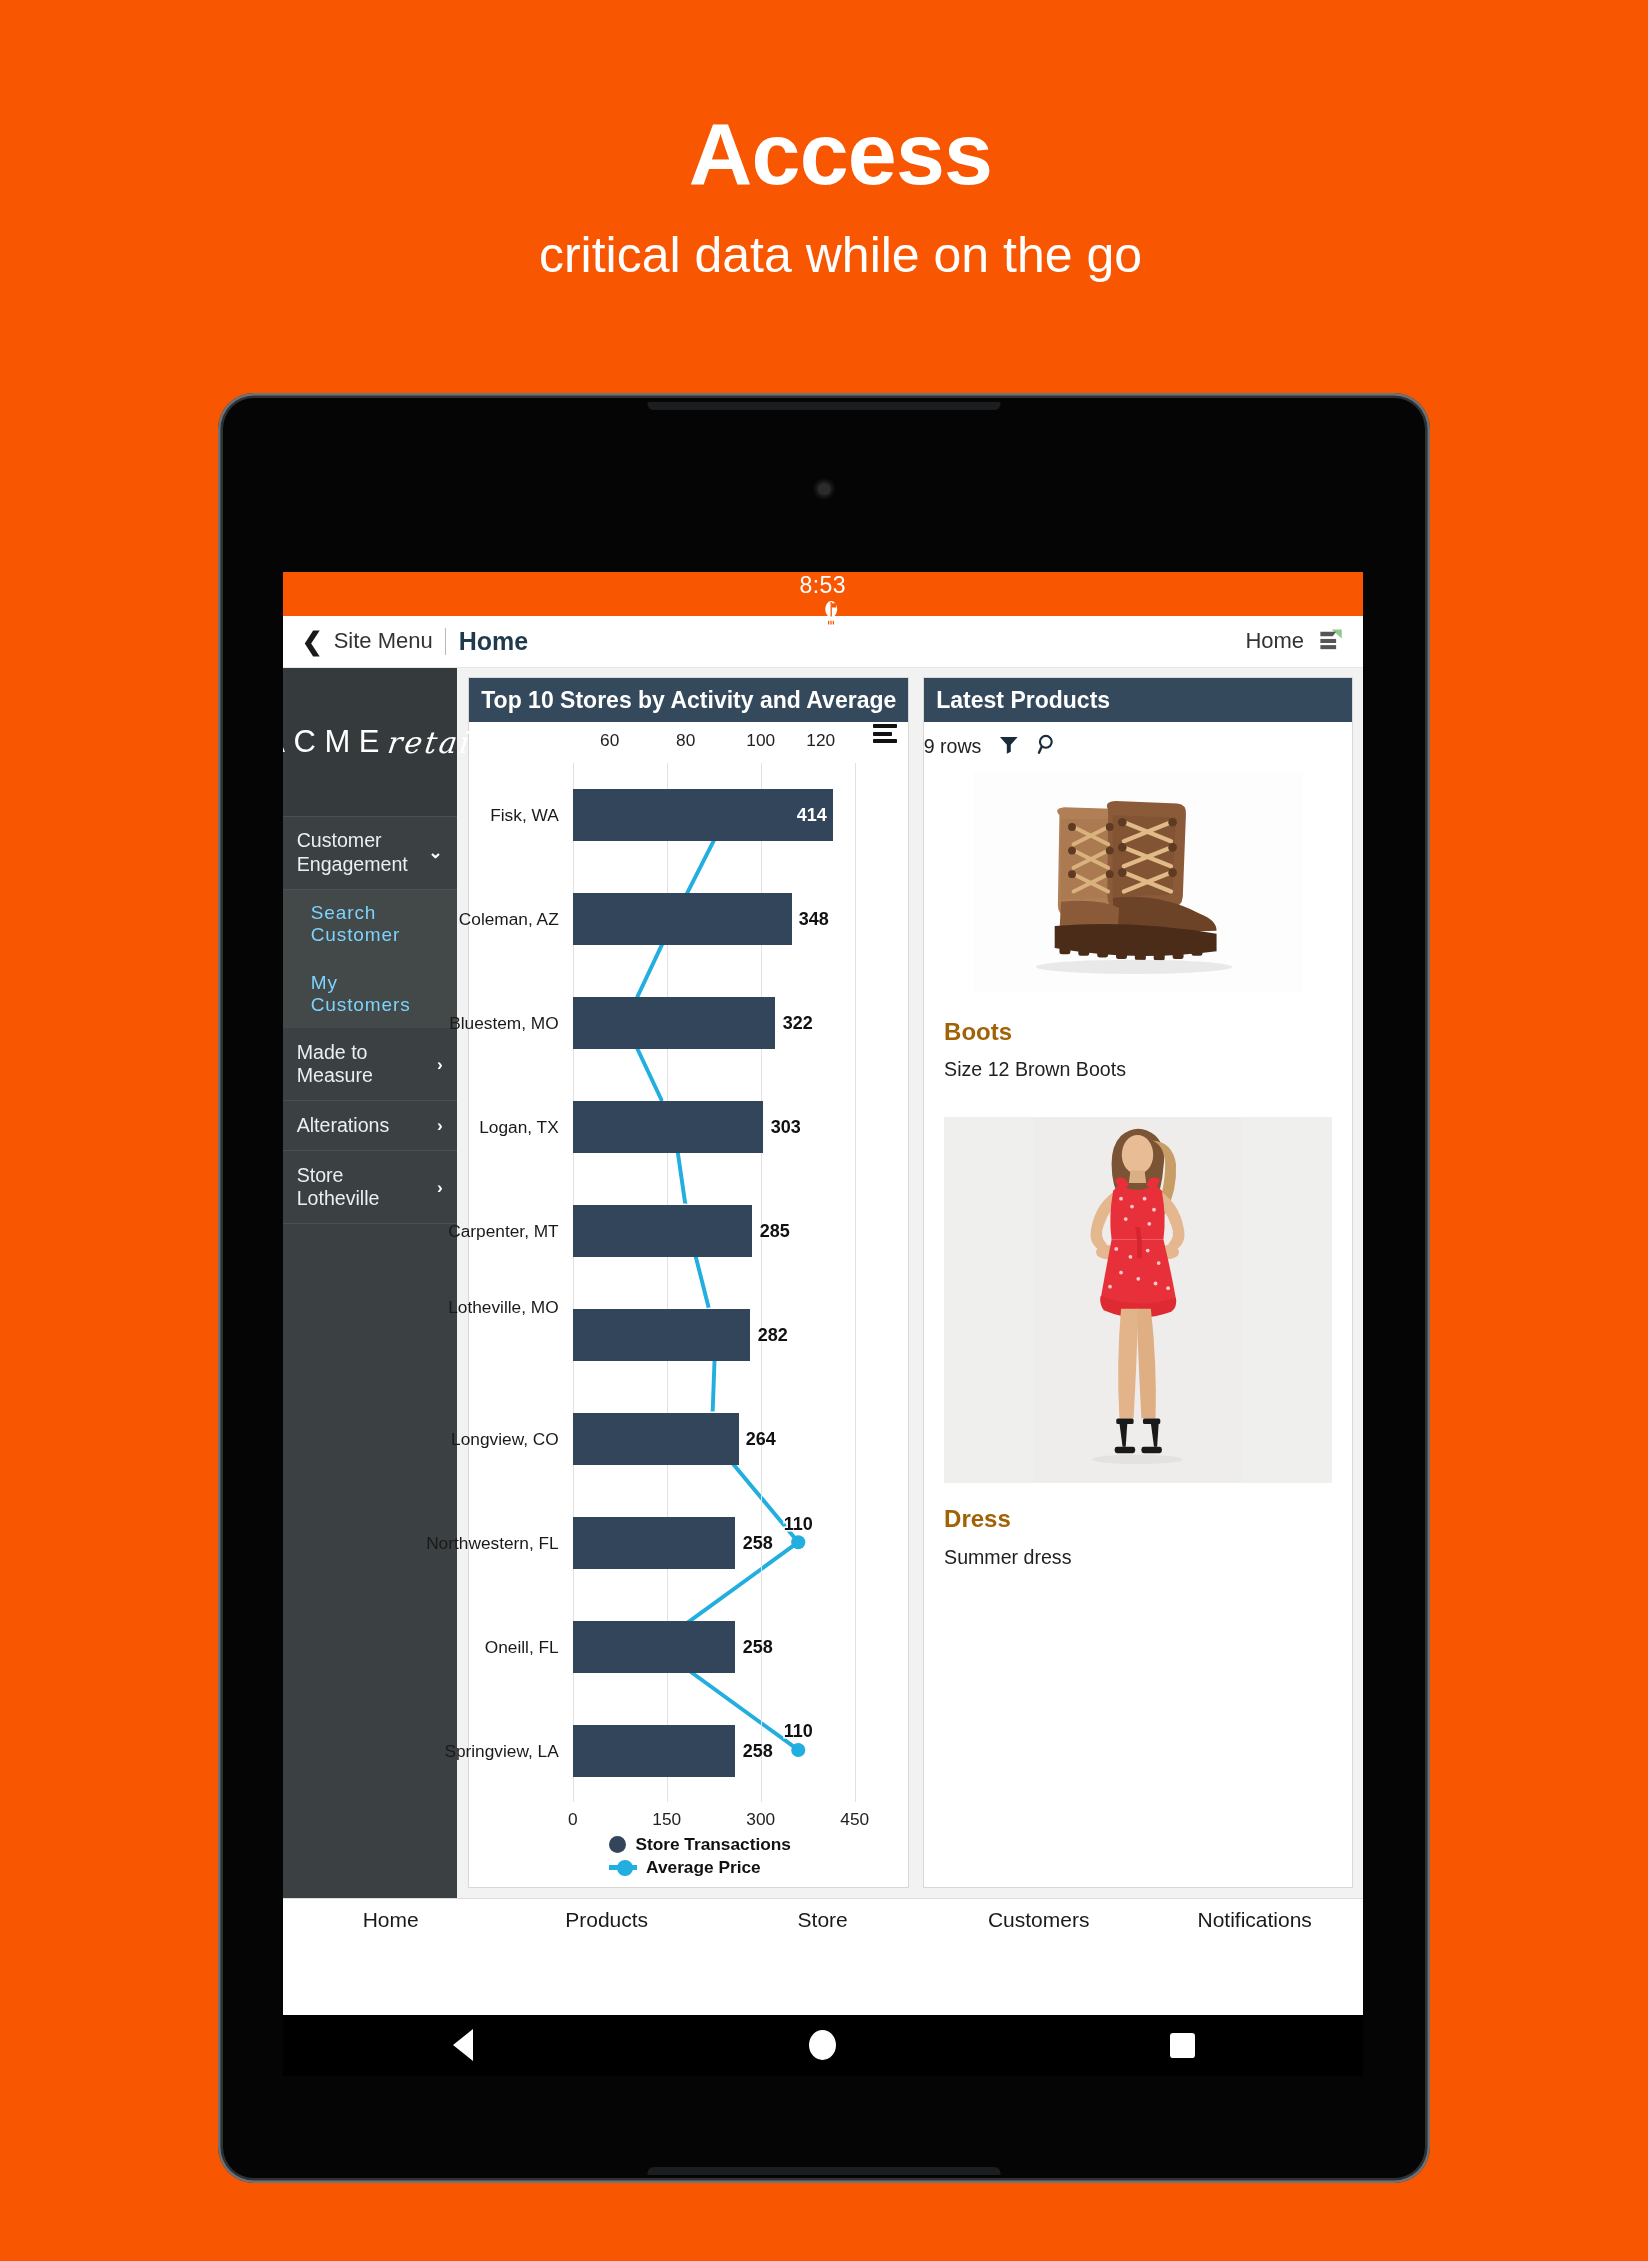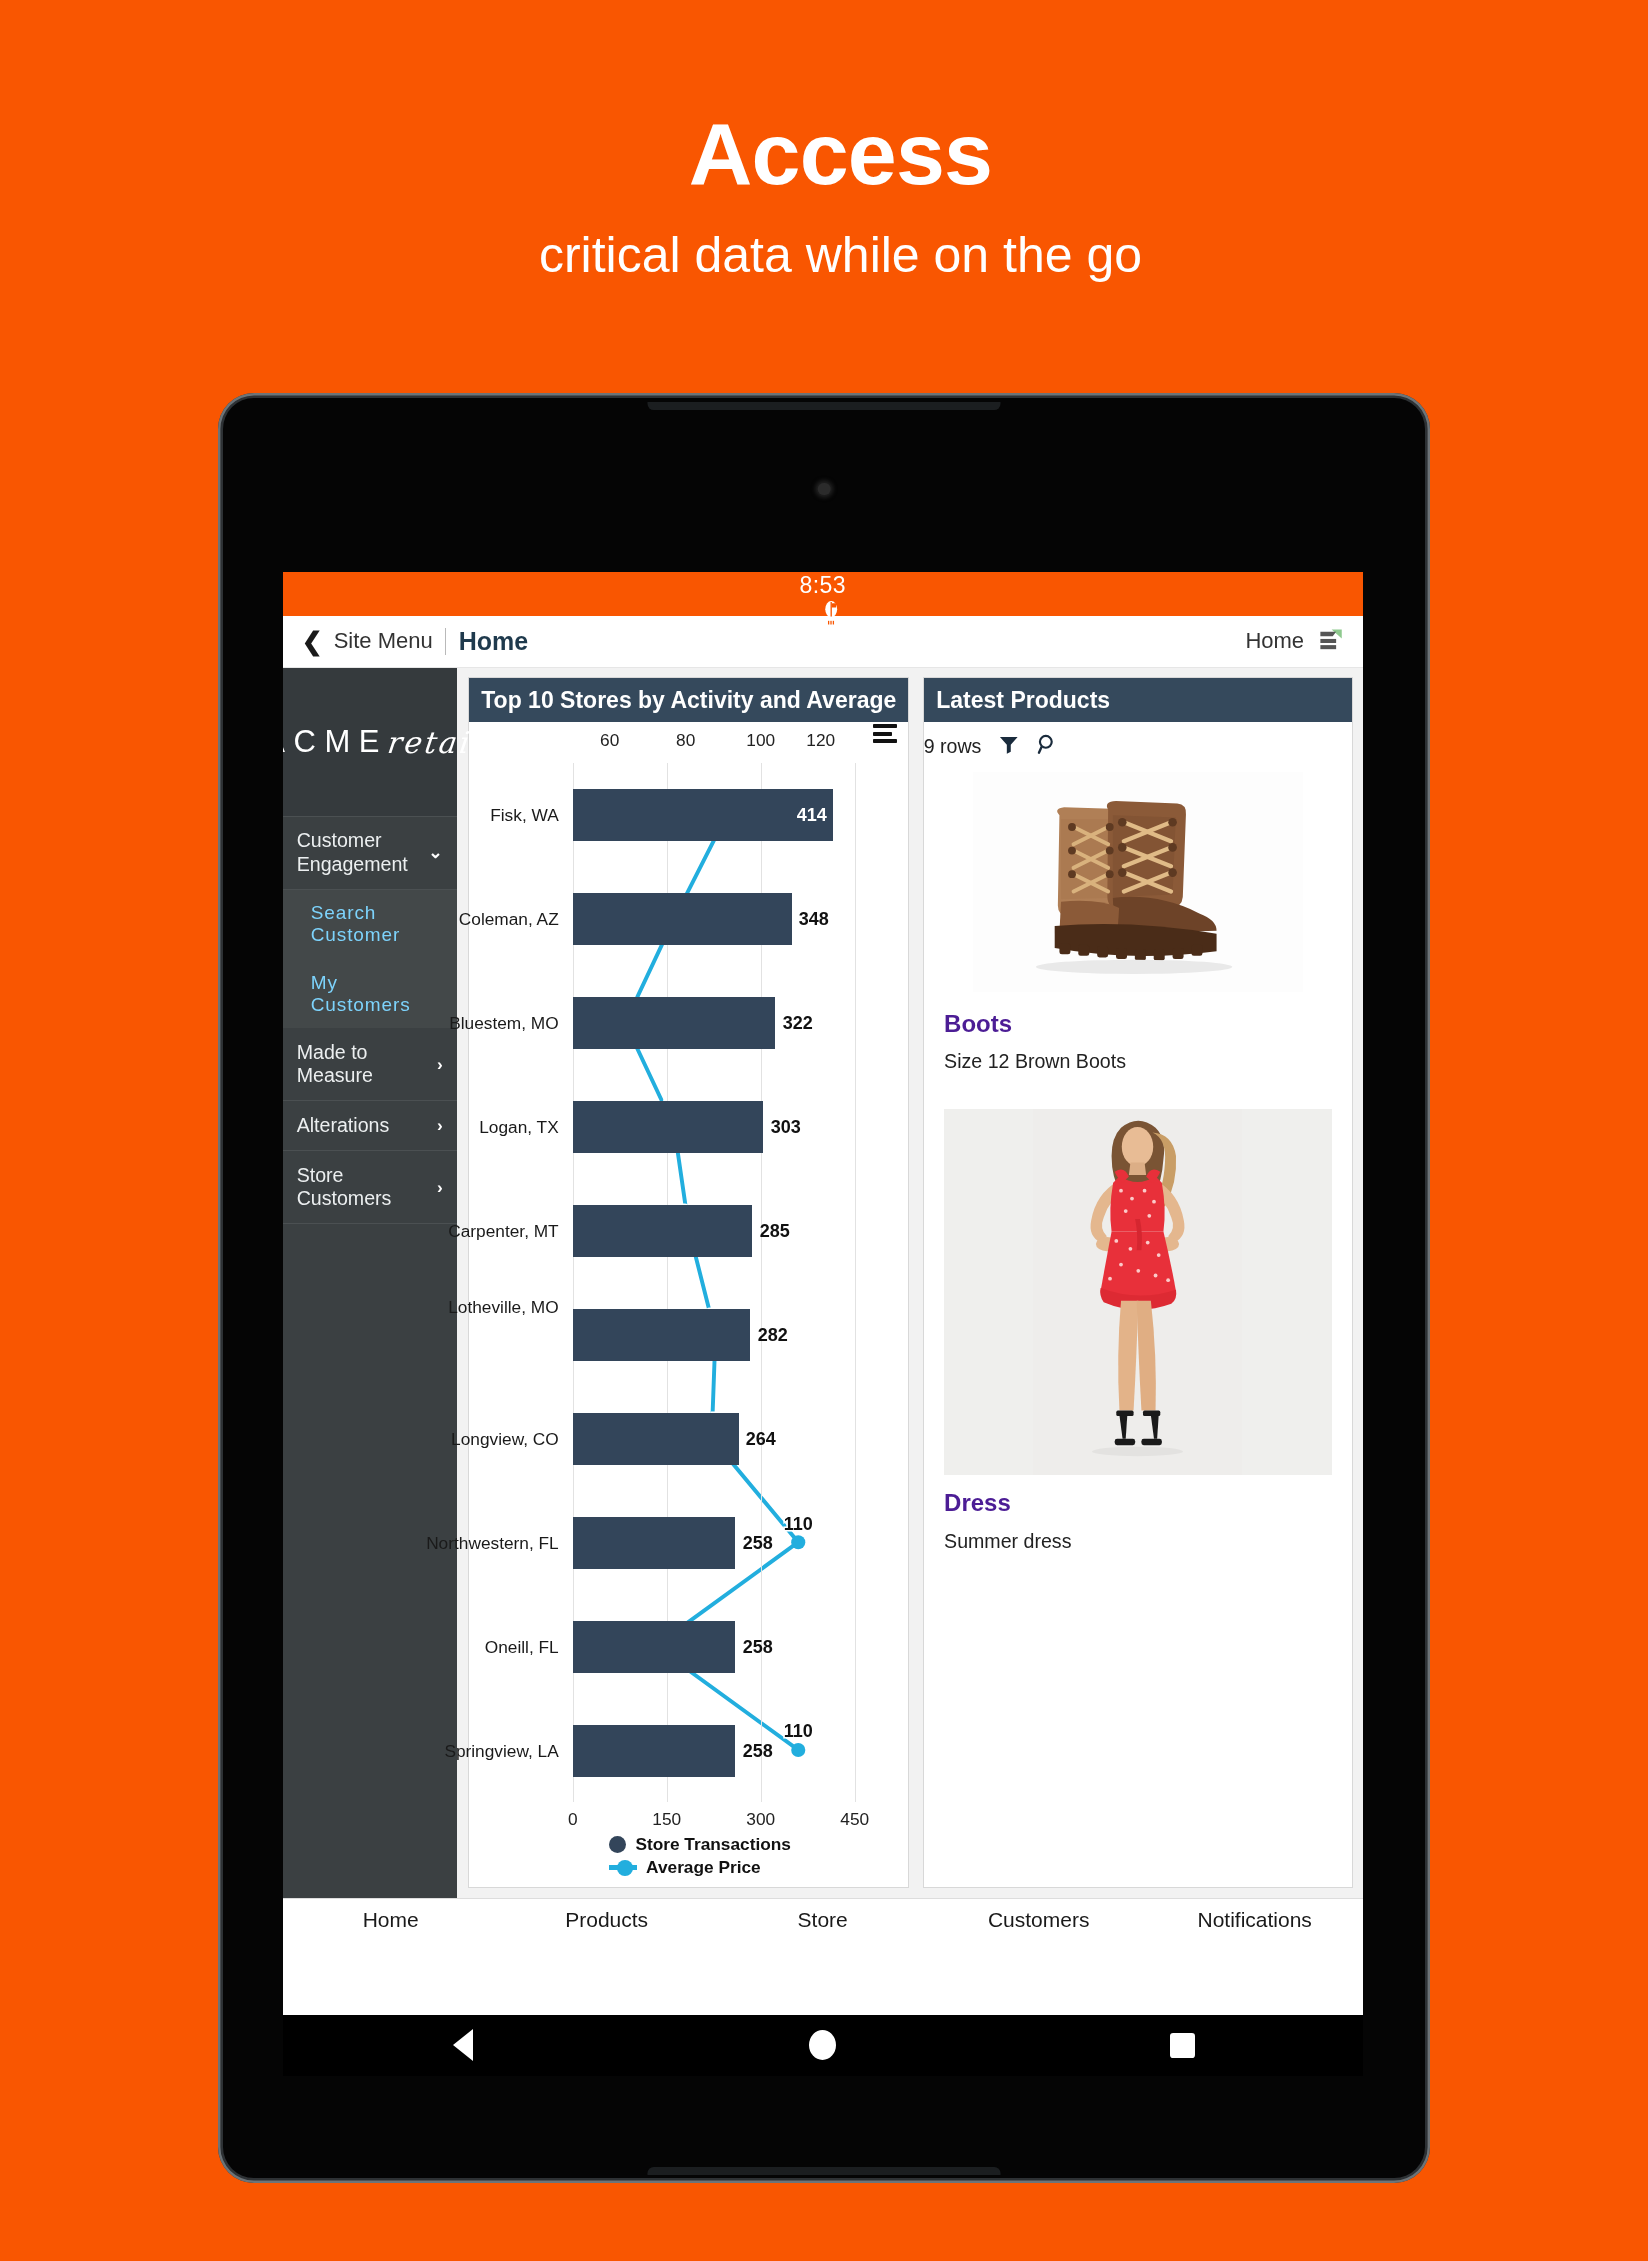--- a/index.html
+++ b/index.html
@@ -107,21 +107,21 @@
   .line-cy { width:28px; height:4.7px; background:#22aede; position:relative; }
   .line-cy::after { content:""; position:absolute; left:8.6px; top:-5.5px; width:15.7px; height:15.7px;
                     border-radius:50%; background:#22aede; }
 
   
   #prod-toolbar { display:flex; align-items:center; justify-content:flex-start;
                   gap:15.7px; padding:11px 17.3px 7.9px 0; }
   #rows-count { font-size:19.6px; color:#222; }
   .prod-block { padding:0 20.4px; }
   .prod-img { width:100%; background:#fff; display:flex; align-items:center; justify-content:center; }
-  .prod-name { font-size:24px; font-weight:700; color:#4c1d95; margin-top:14px; }
+  .prod-name { font-size:24px; font-weight:700; color:#a16207; margin-top:22px; }
   .prod-desc { font-size:19.6px; color:#222; margin-top:12.6px; }
 
   
   #tabbar { height:44px; background:#fff; border-top:0.8px solid #ddd;
             display:flex; align-items:center; }
   .tab { flex:1; text-align:center; font-size:21px; color:#1a1a1a; }
 
   
   #androidnav { position:absolute; left:60px; top:1617px; width:1080px; height:61px;
                 background:#000; display:flex; align-items:center; justify-content:space-around; }
@@ -222,21 +222,21 @@
           </div>
           <div class="nav-item">
             <span class="nav-label">Made to Measure</span>
             <span class="caret">›</span>
           </div>
           <div class="nav-item">
             <span class="nav-label">Alterations</span>
             <span class="caret">›</span>
           </div>
           <div class="nav-item">
-            <span class="nav-label">Store Customers</span>
+            <span class="nav-label">Store Lotheville</span>
             <span class="caret">›</span>
           </div>
         </div>
 
         <div id="cards">
 
           <div class="card" id="chart-card">
             <div class="card-title">Top 10 Stores by Activity and Average</div>
             <div id="chart-area">
               <div class="axis-top" id="axis-top">

